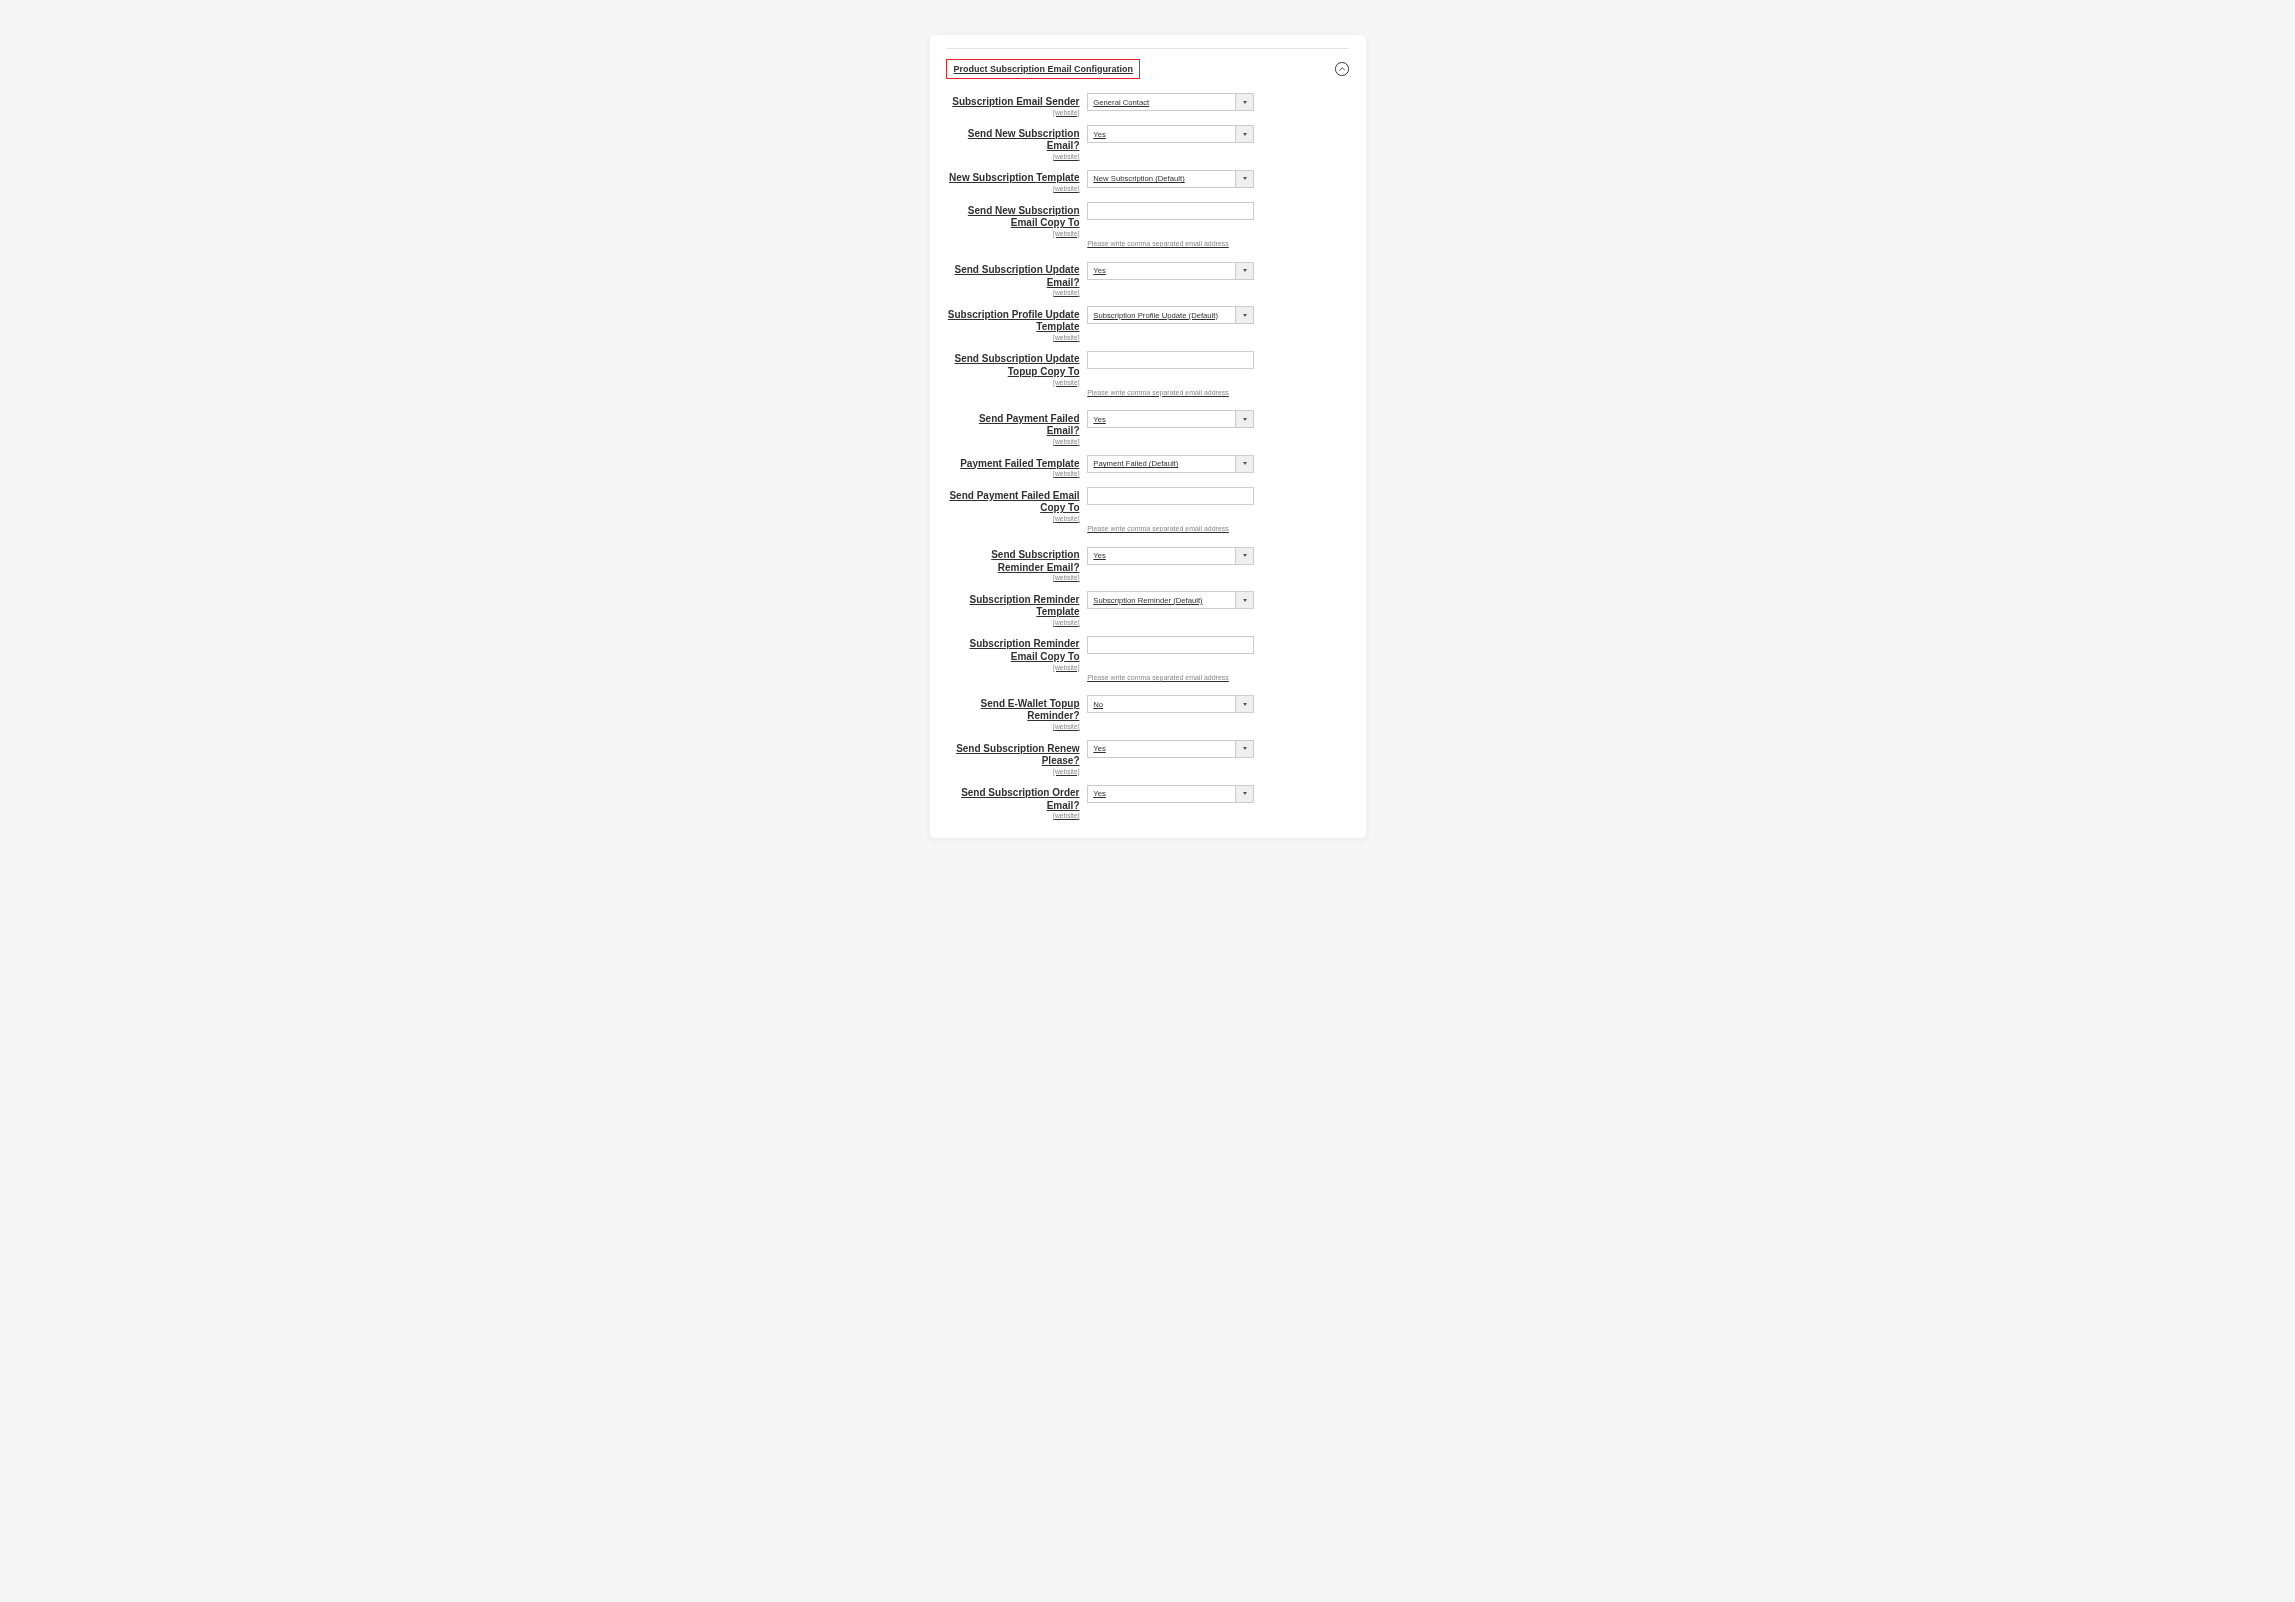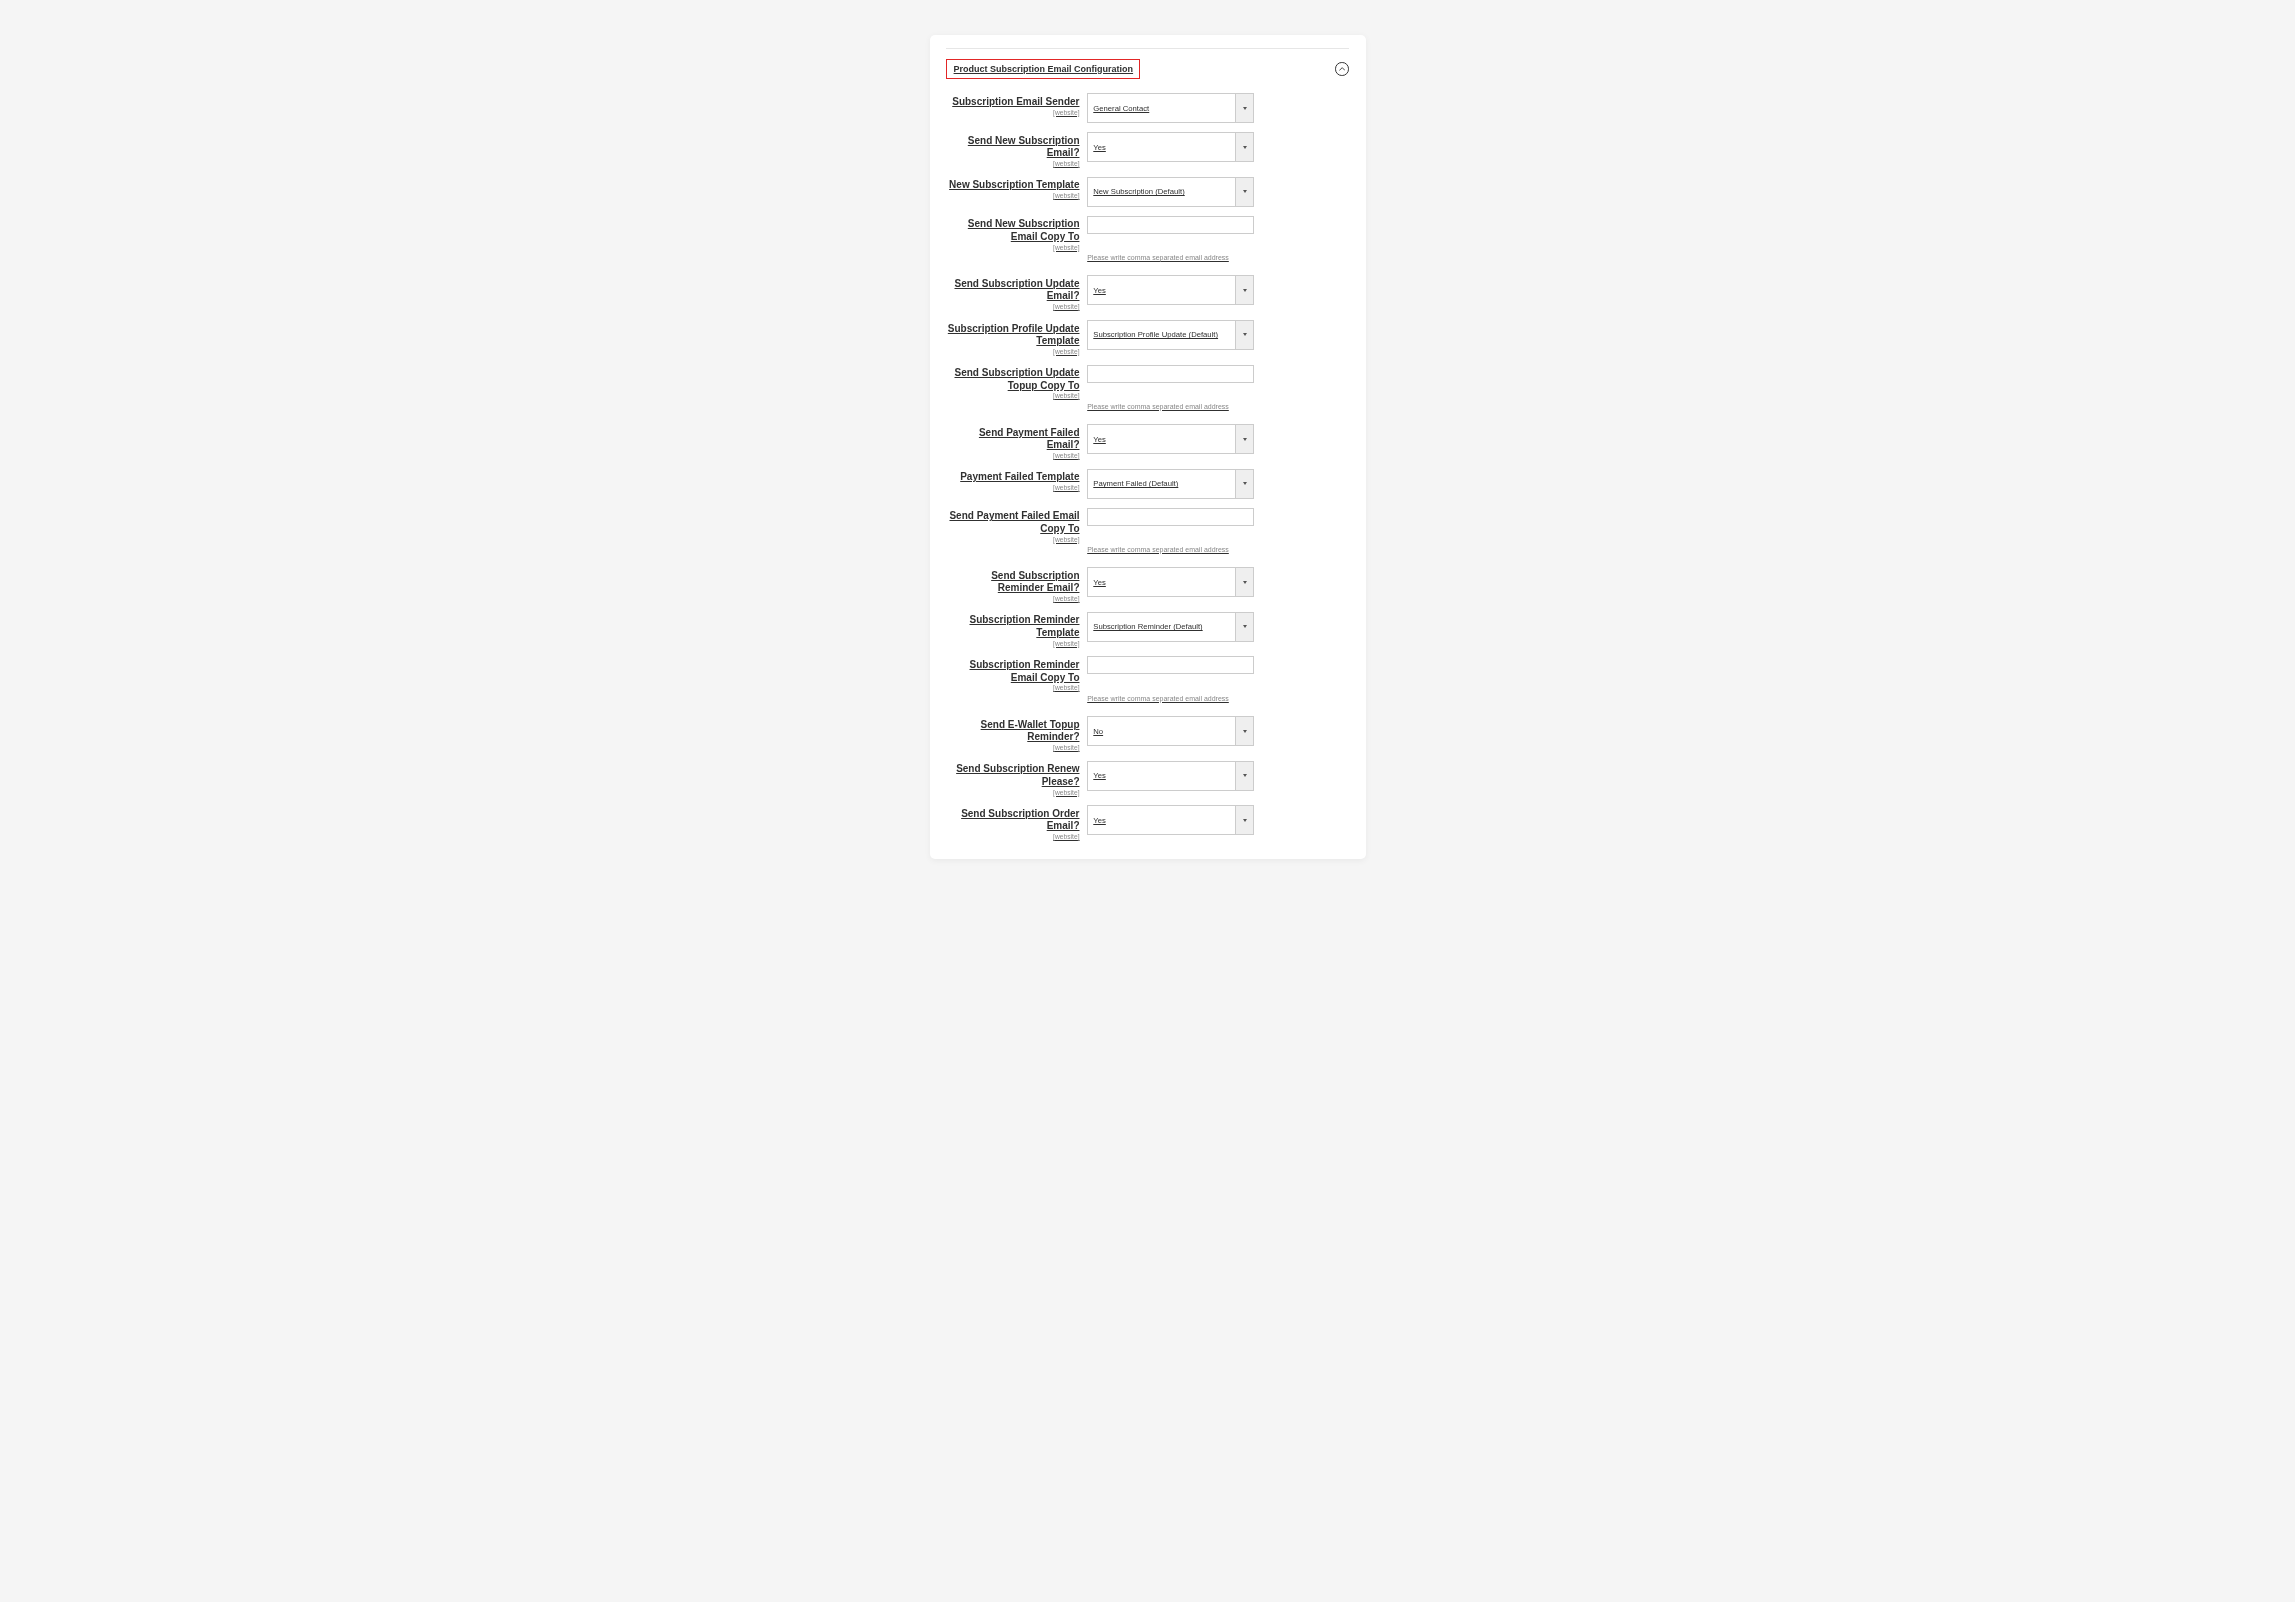--- a/index.html
+++ b/index.html
@@ -89,21 +89,21 @@
     margin-top: 1.3px;
     line-height: 1;
   }
   .control-col {
     flex: 1 1 auto;
     max-width: 167px;
   }
   .select-wrap {
     position: relative;
     width: 100%;
-    height: 30px;
+    height: 18px;
     border: 0.6px solid #cccccc;
     background: #ffffff;
     box-sizing: border-box;
     display: flex;
     align-items: center;
   }
   .select-value {
     flex: 1 1 auto;
     padding: 0 5.1px;
     font-size: 7.7px;

